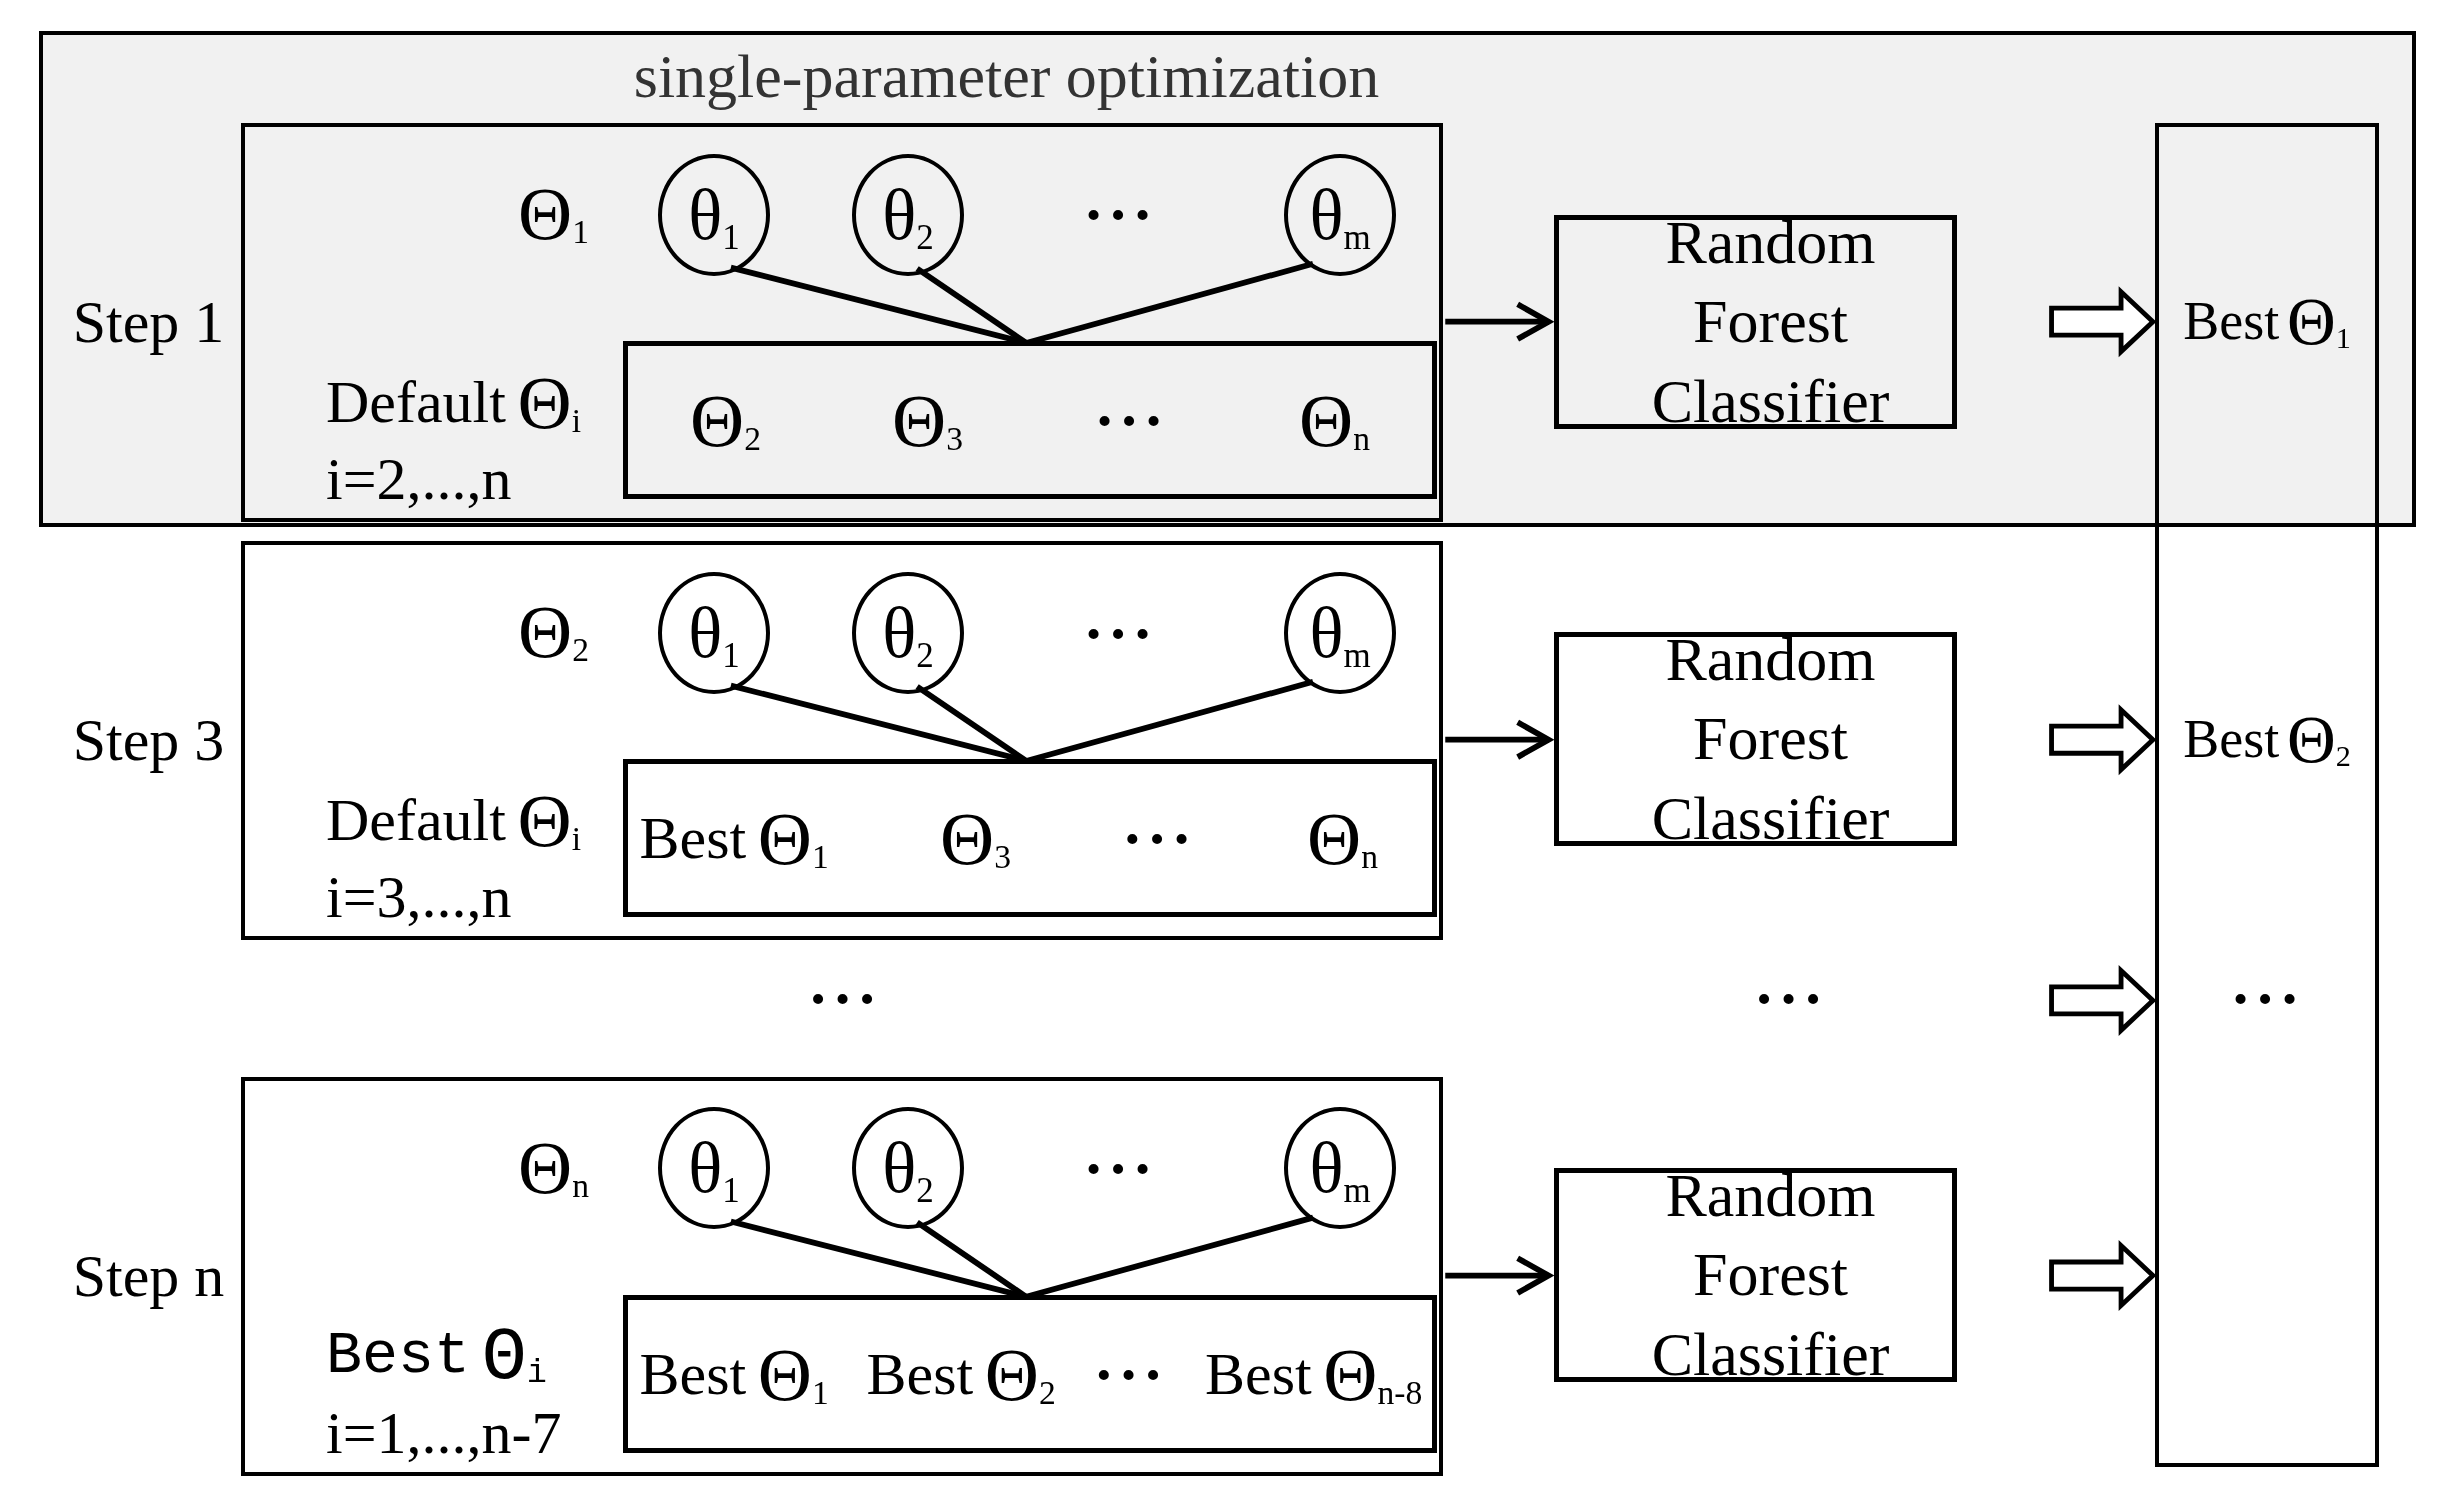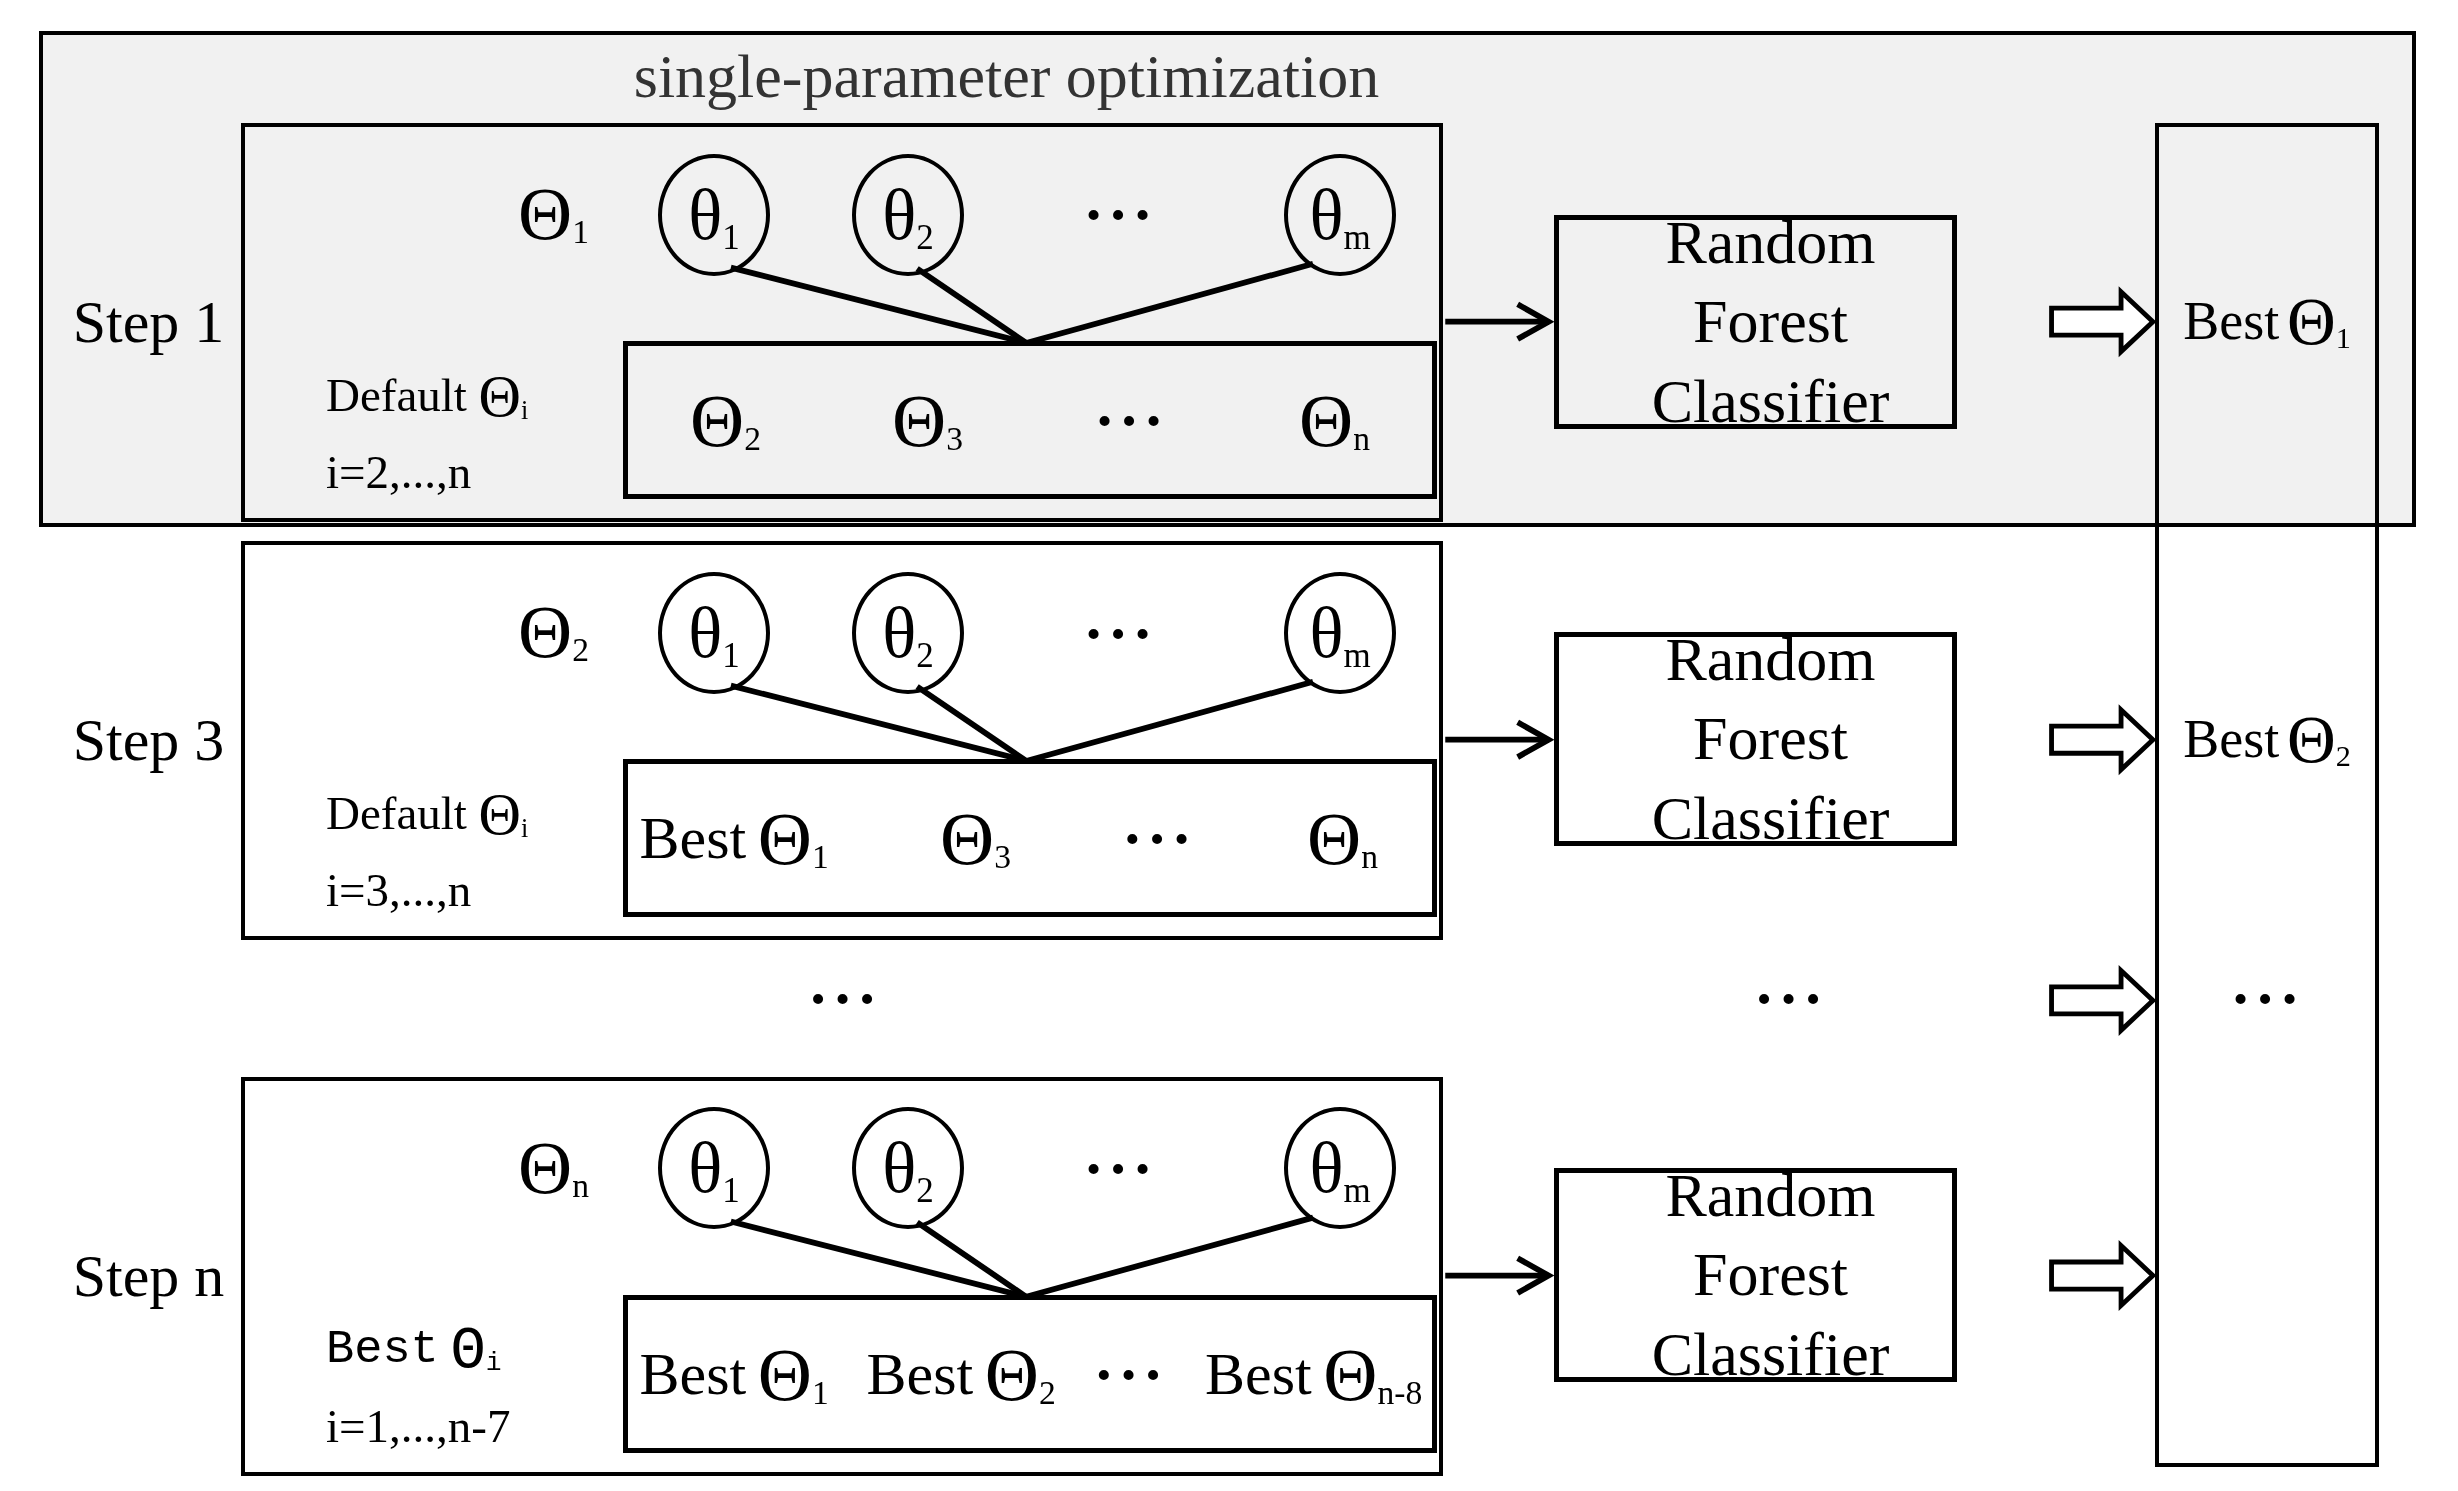--- a/index.html
+++ b/index.html
@@ -25,21 +25,21 @@
   .cth{font-size:71px;line-height:1;}
   .circ sub{font-size:35px;}
   .dots{font-size:62px;font-weight:bold;letter-spacing:3.9px;line-height:62px;text-align:center;white-space:nowrap;}
   
   .inner-box{left:623px;width:814px;height:158px;border:5.8px solid #000;box-sizing:border-box;
     display:flex;align-items:center;justify-content:space-between;background:transparent;}
   .pitem{font-size:60px;line-height:1;white-space:nowrap;}
   .th{font-size:1.25em;line-height:0;vertical-align:-0.08em;}
   sub{font-size:0.56em;line-height:0;vertical-align:baseline;position:relative;top:0.3em;}
   .pre:not(:empty){margin-right:11.6px;}
-  .sideline{left:326px;font-size:47px;line-height:1;white-space:nowrap;}
+  .sideline{left:326px;font-size:60px;line-height:1;white-space:nowrap;}
   
   .rf-box{left:1554px;width:403px;height:214px;border:5.8px solid #000;box-sizing:border-box;
     display:flex;flex-direction:column;align-items:center;justify-content:center;
     font-size:62px;line-height:1.28;text-align:center;background:transparent;padding-left:30px;}
   
   .col-box{left:2155px;top:123px;width:224px;height:1344px;border:4.8px solid #000;
     box-sizing:border-box;background:transparent;}
   .result{left:2159px;width:216px;text-align:center;font-size:54px;line-height:81px;white-space:nowrap;}
   .result .pre:not(:empty){margin-right:7.7px;}
   svg.overlay{position:absolute;left:0;top:0;pointer-events:none;}

